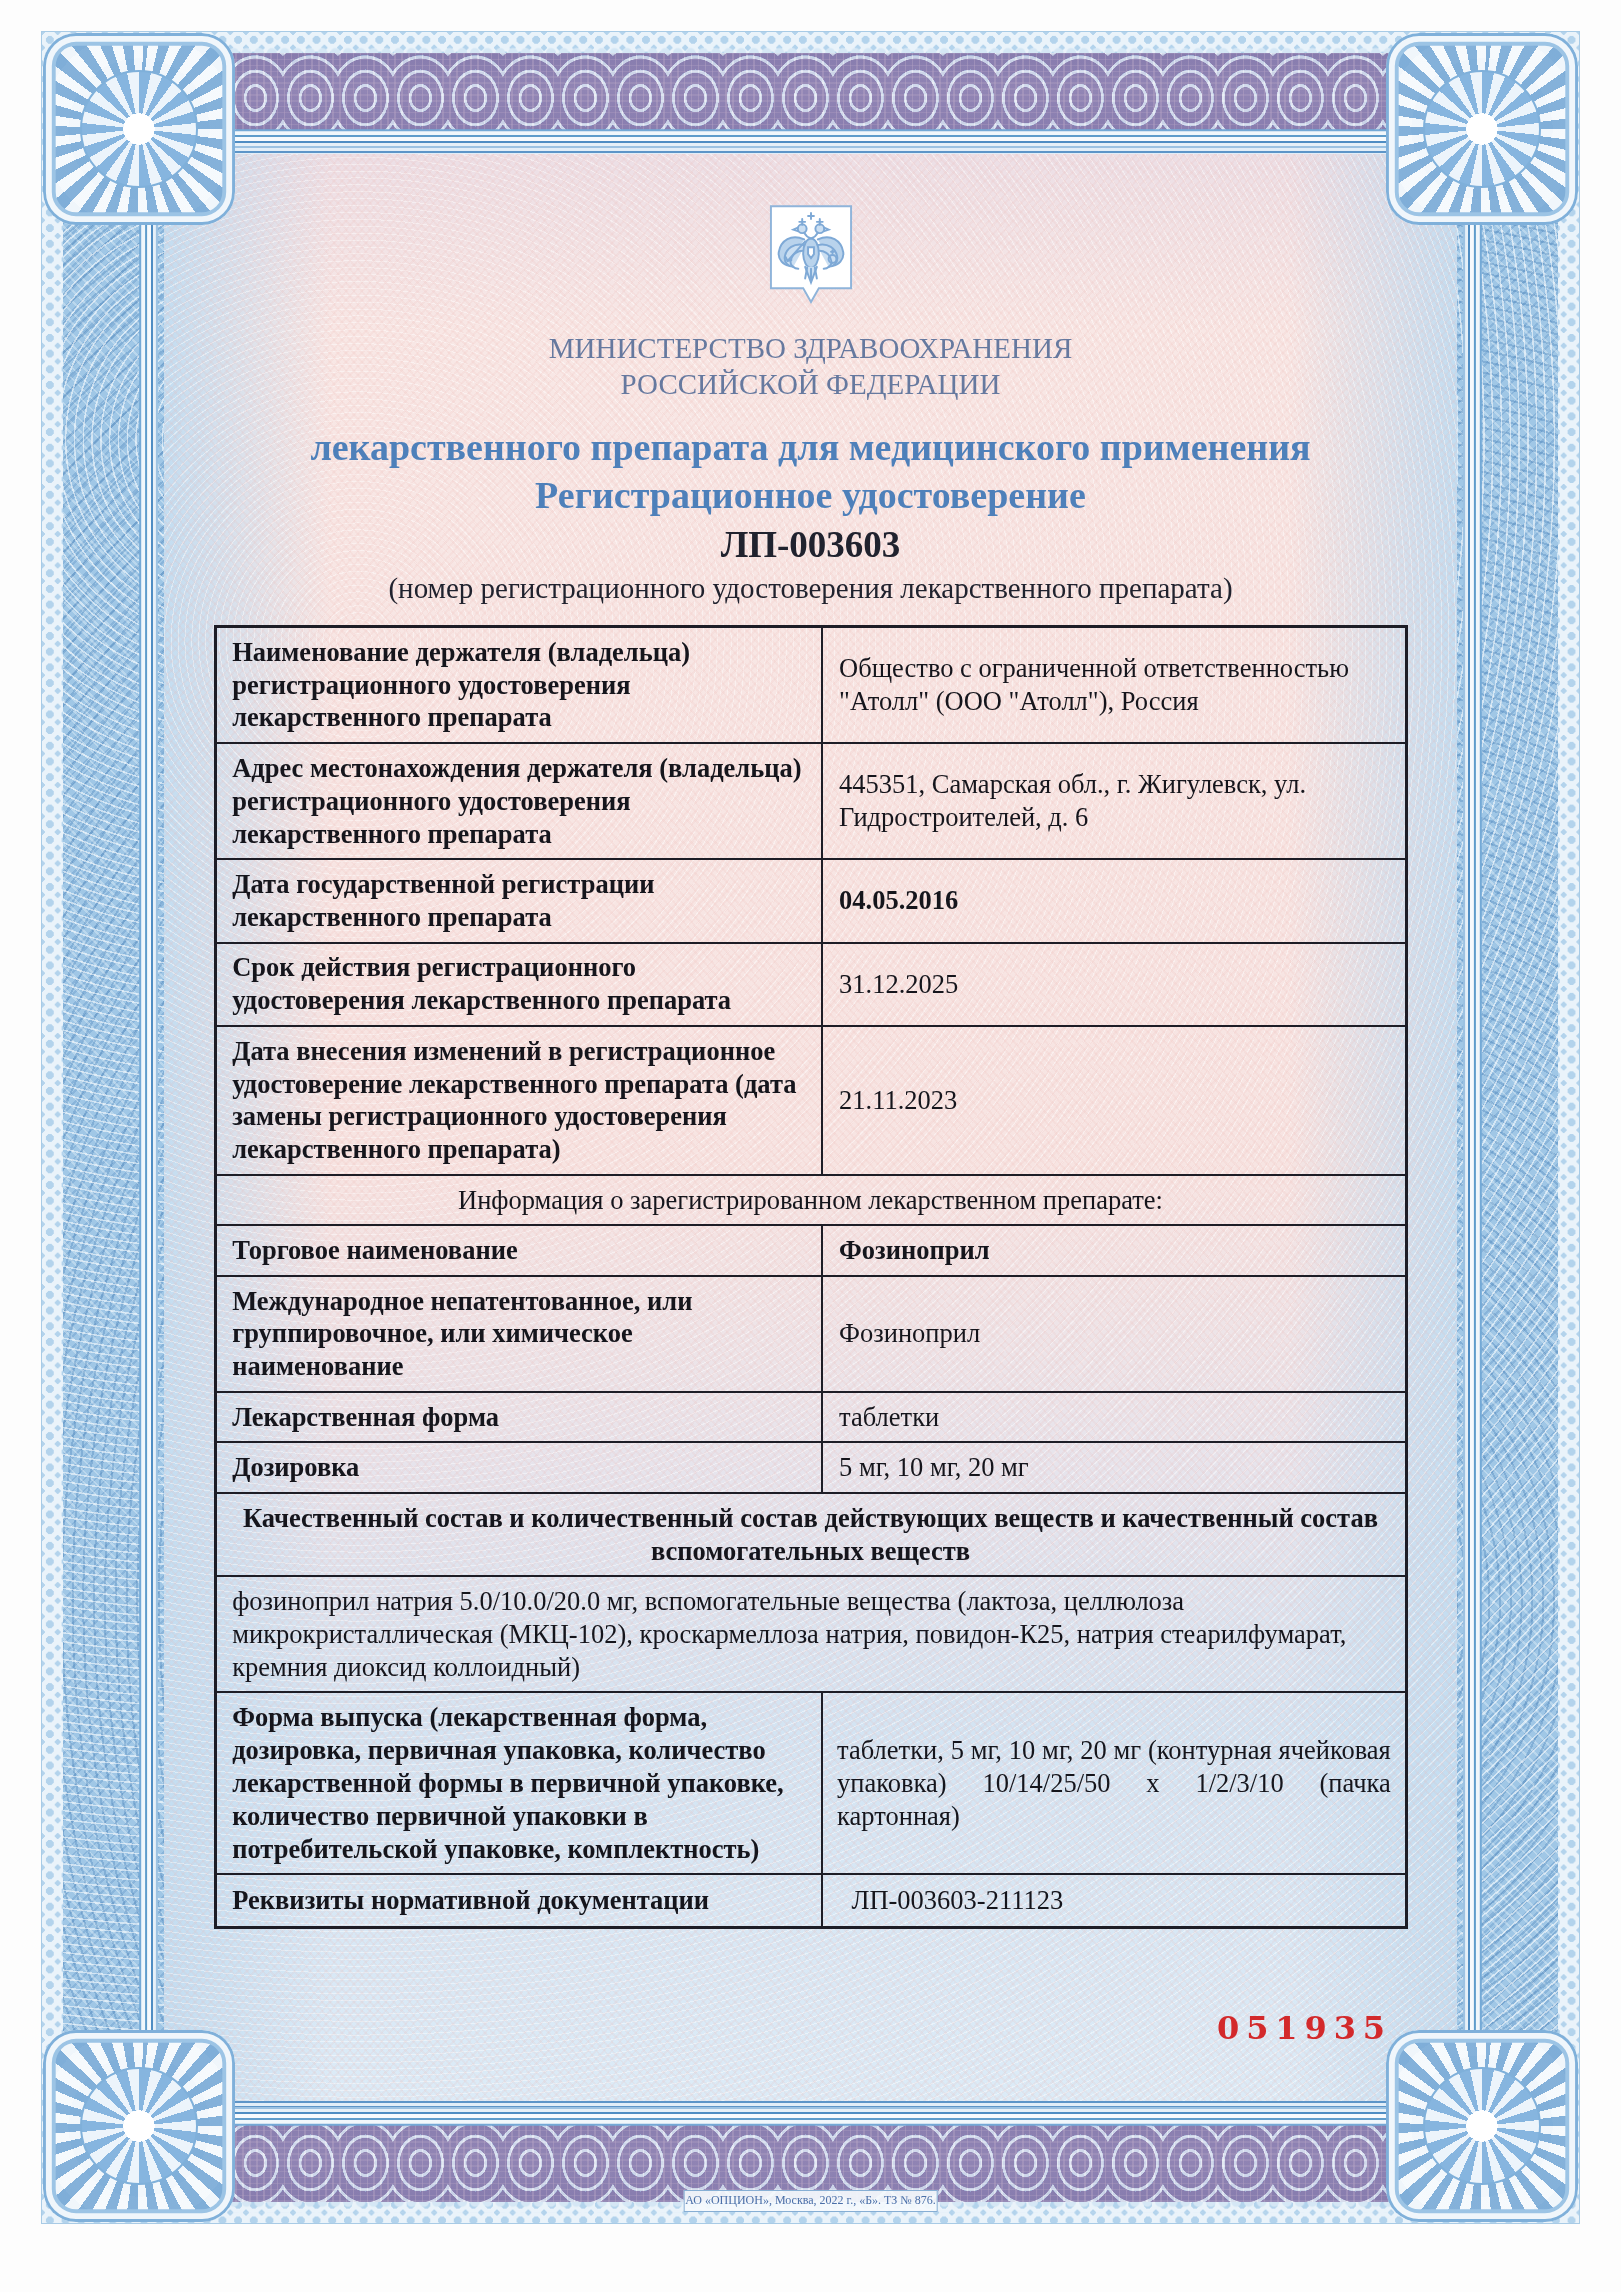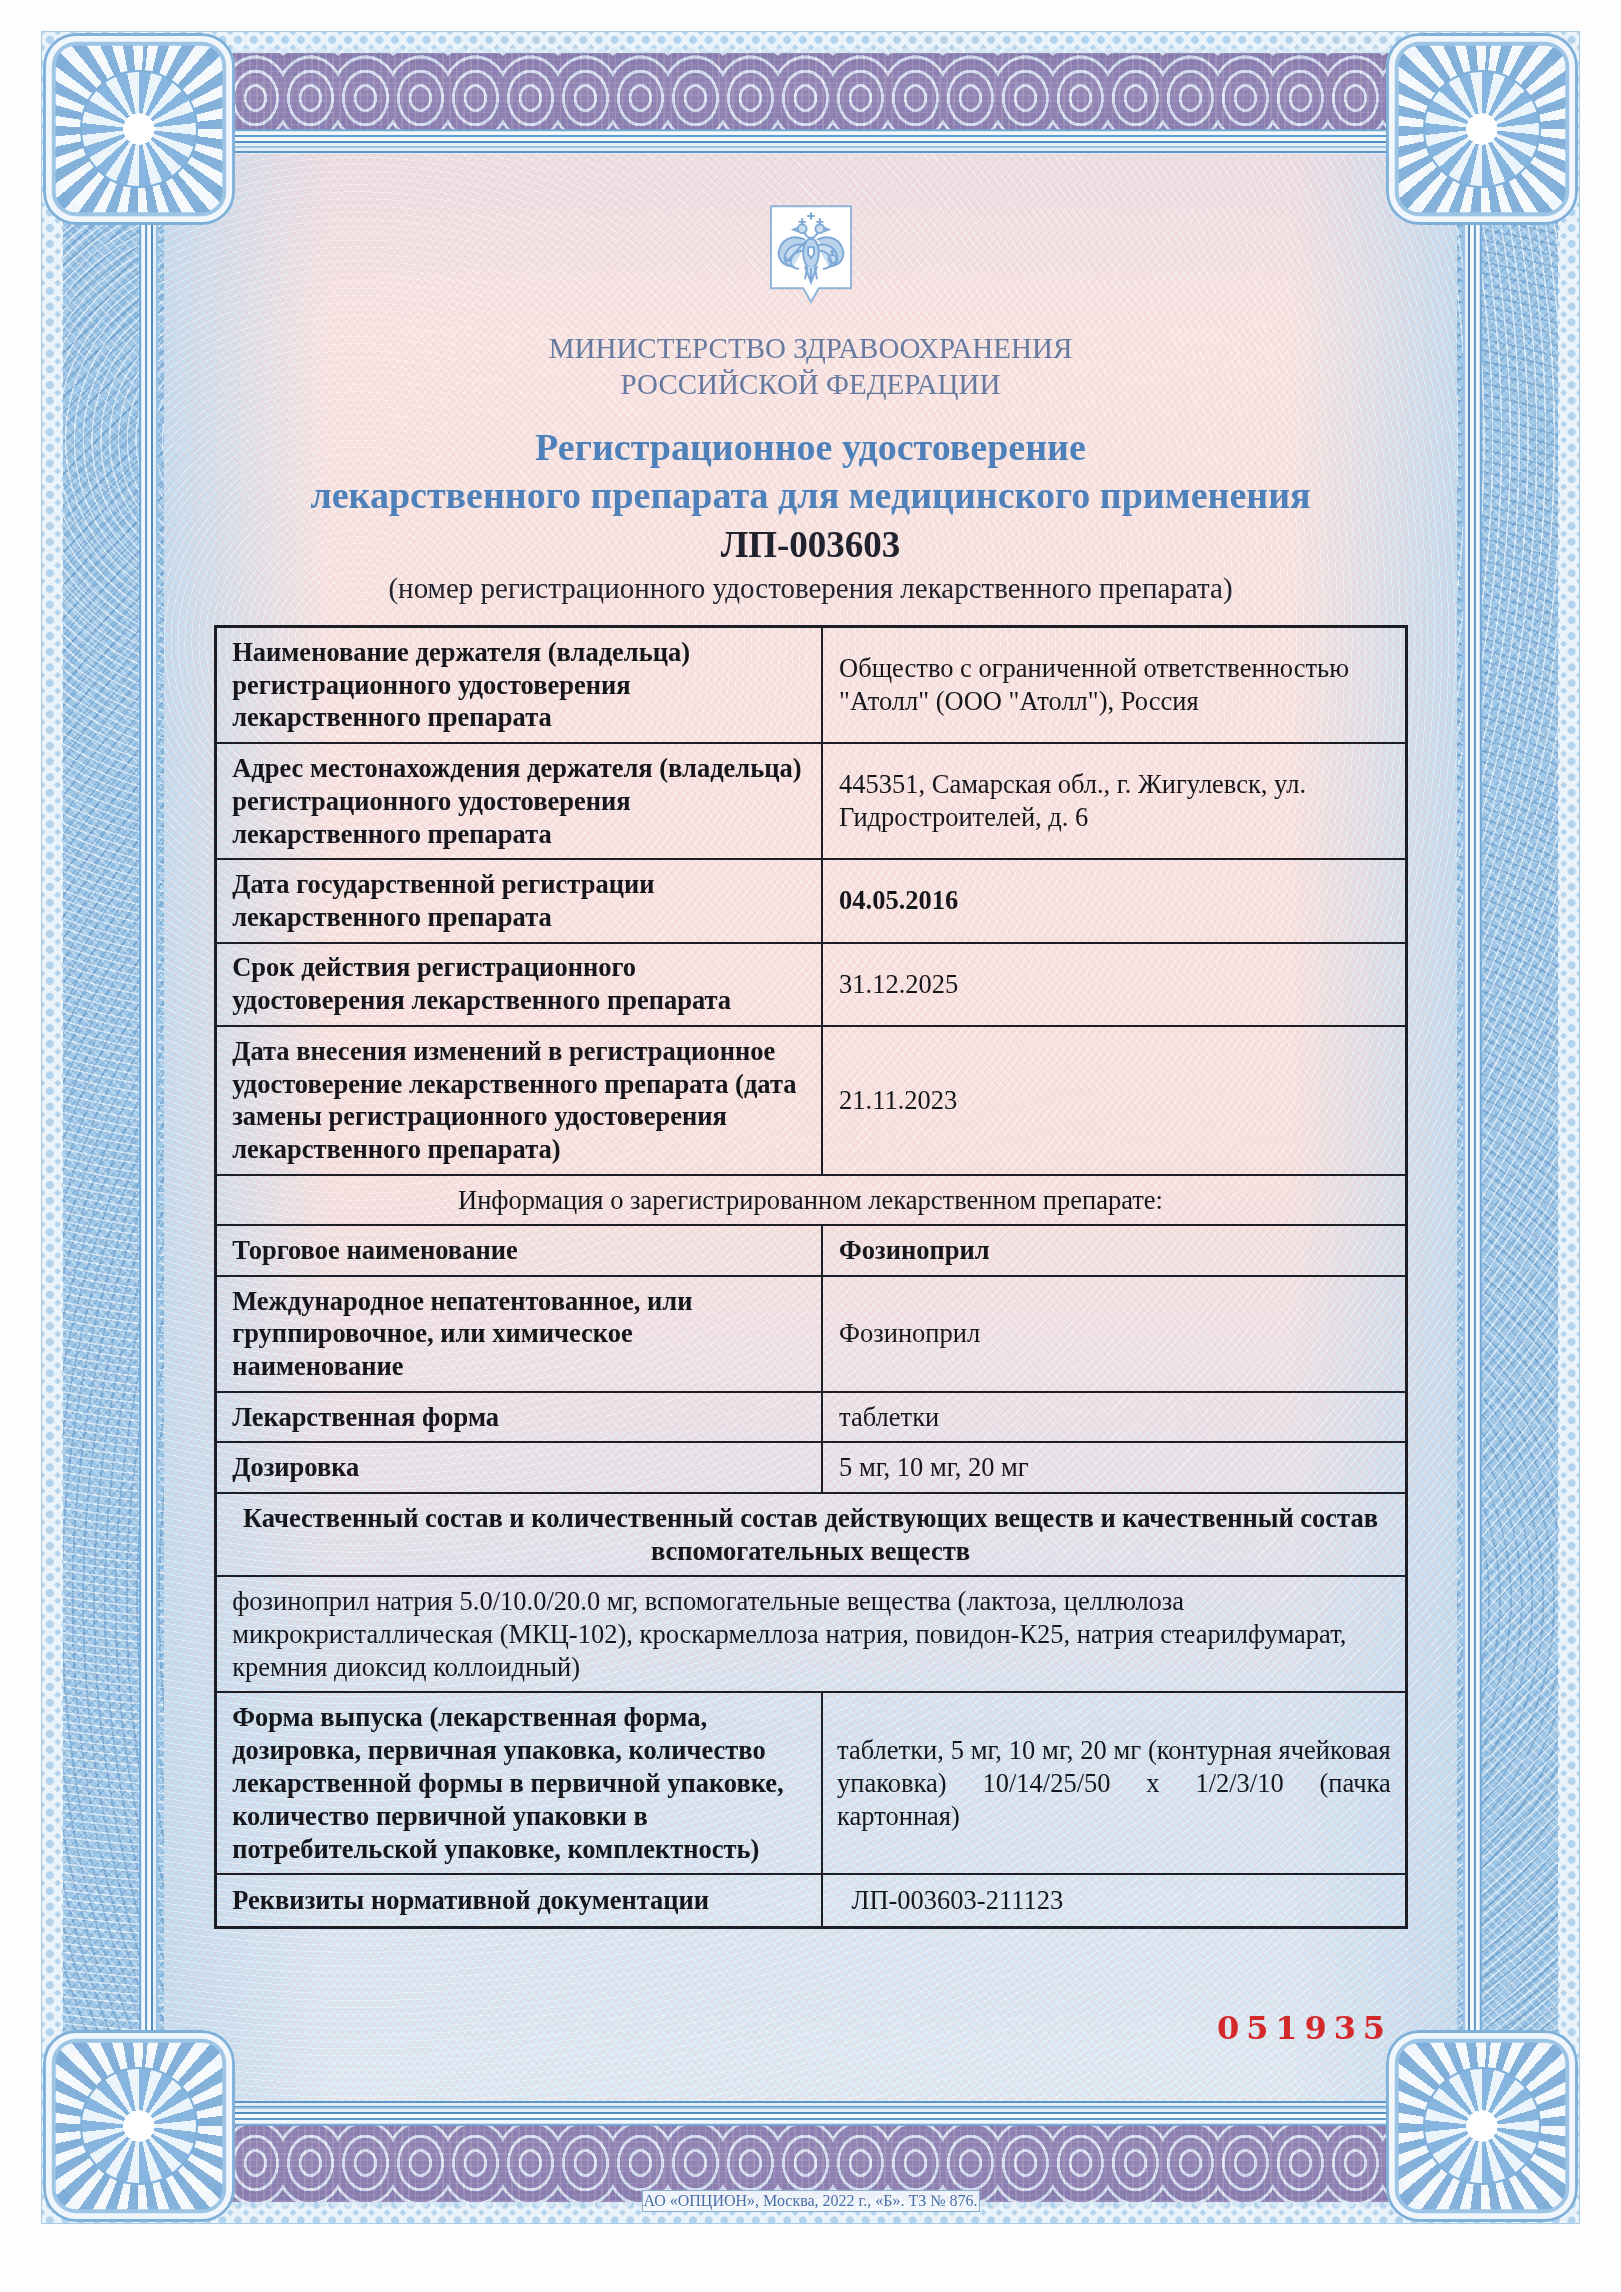--- a/index.html
+++ b/index.html
@@ -73,21 +73,21 @@
   td.val{text-align:left;}
   td.val.b{font-weight:bold;}
   td.val.just{text-align:justify;padding:7.8px 13.7px;}
   td.val.left{text-align:left;padding-left:28px;}
   tr.section td{text-align:center;}
   tr.fullbold td{font-weight:bold;text-align:center;}
 
   .serial{position:absolute;left:1217px;top:2009px;z-index:6;color:#d3292b;
     font-family:"DejaVu Serif",serif;font-weight:bold;font-size:32px;letter-spacing:6.9px;}
   .imprint{position:absolute;left:50%;top:2190px;transform:translateX(-50%);z-index:6;
-    font-size:16px;line-height:19.6px;color:#4a6fa8;background:rgba(245,250,253,.92);
+    font-size:12px;line-height:19.6px;color:#4a6fa8;background:rgba(245,250,253,.92);
     border:1px solid #86aed4;padding:0 1px;white-space:nowrap;}
 </style>
 </head>
 <body>
 
 <div class="page">
 
   <div class="frame">
     <div class="f-scallop"></div>
     <div class="f-band"></div>
@@ -134,22 +134,22 @@
         </svg>
       </span>
     </div>
 
     <div class="ministry">
       <div>МИНИСТЕРСТВО ЗДРАВООХРАНЕНИЯ</div>
       <div>РОССИЙСКОЙ ФЕДЕРАЦИИ</div>
     </div>
 
     <div class="doc-title">
+      <div>лекарственного препарата для медицинского применения</div>
       <div>Регистрационное удостоверение</div>
-      <div>лекарственного препарата для медицинского применения</div>
     </div>
 
     <div class="reg-number">ЛП-003603</div>
     <div class="reg-caption">(номер регистрационного удостоверения лекарственного препарата)</div>
 
     <table class="cert">
       <tbody>
         <tr style="height:103px">
           <td class="lab">Наименование держателя (владельца) регистрационного удостоверения лекарственного препарата</td>
           <td class="val">Общество с ограниченной ответственностью "Атолл" (ООО "Атолл"), Россия</td>

